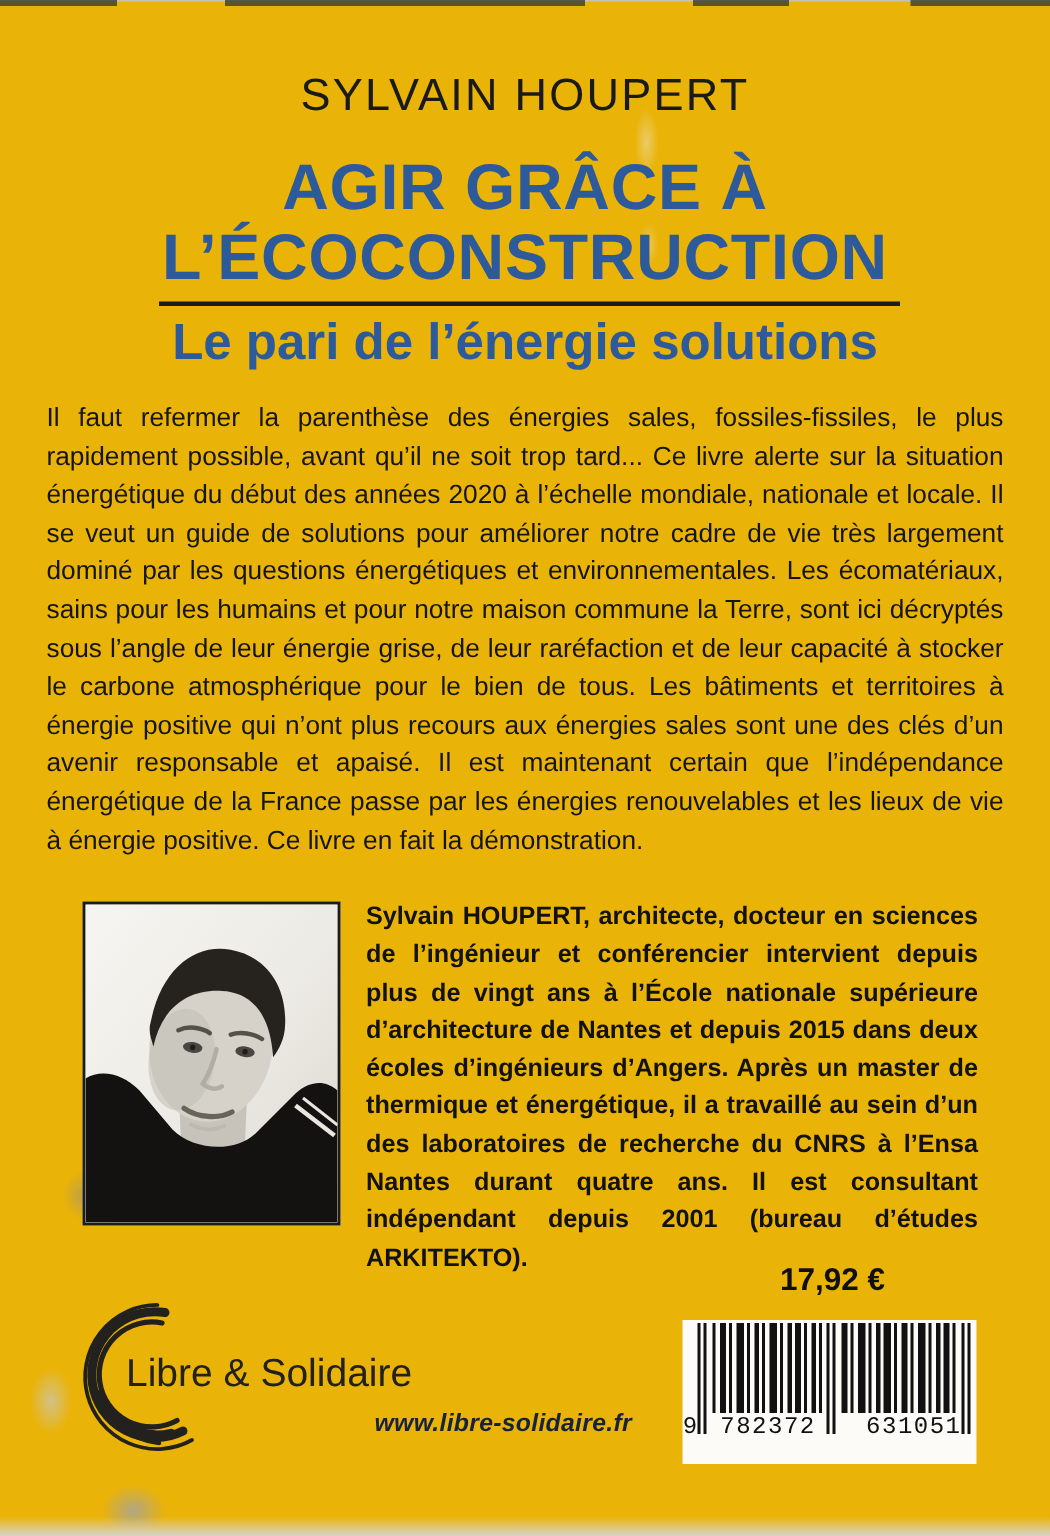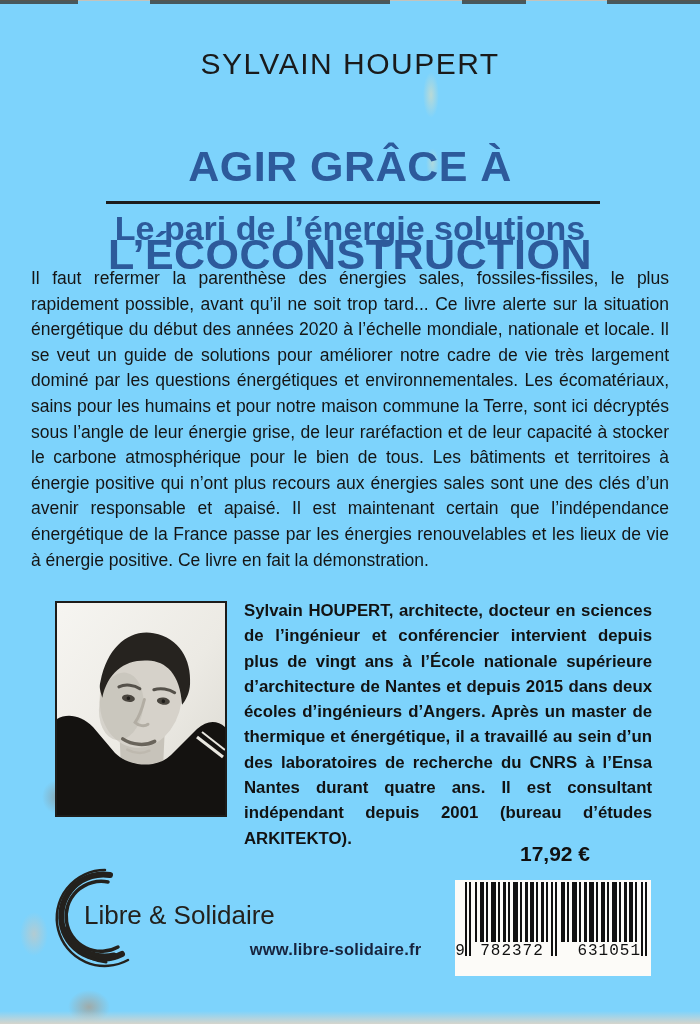--- a/index.html
+++ b/index.html
@@ -1,18 +1,18 @@
 <!DOCTYPE html>
 <html lang="fr"><head>
 <meta charset="utf-8">
 <style>
   html,body{margin:0;padding:0;background:#888;}
   .page{
     position:relative;width:700px;height:1024px;margin:0 auto;
-    background:#7dd3fc;overflow:hidden;
+    background:#eab308;overflow:hidden;
     font-family:"Liberation Sans",sans-serif;color:#161616;
   }
   
   .edge-line{position:absolute;top:0;left:0;right:0;height:1px;background:#c4c3bb;}
   .edge-seg{position:absolute;top:0;height:4px;background:#3b3a33;opacity:.8;}
   .seg1{left:0;width:78px;}
   .seg2{left:150px;width:240px;}
   .seg3{left:462px;width:64px;}
   .seg4{left:607px;width:93px;}
   .stain{position:absolute;border-radius:50%;}
@@ -25,21 +25,21 @@
 
   
   .author{
     position:absolute;top:47px;left:0;right:0;text-align:center;
     font-size:30px;letter-spacing:1.5px;color:#1a1a1a;font-weight:400;
   }
   .title{
     position:absolute;top:102px;left:0;right:0;text-align:center;
     color:#2d5a9b;font-weight:bold;font-size:43px;line-height:47px;letter-spacing:.5px;
   }
-  .title span{display:block;margin-top:41px;}
+  .title span{display:block;}
   .divider{position:absolute;top:201px;left:106px;width:494px;height:3px;background:#1c1c1c;}
   .subtitle{
     position:absolute;top:209px;left:0;right:0;text-align:center;
     color:#2d5a9b;font-weight:bold;font-size:34px;
   }
 
   
   .blurb{
     position:absolute;top:266px;left:31px;width:638px;
     font-size:17.5px;line-height:25.6px;text-align:justify;color:#151515;
@@ -58,21 +58,21 @@
 
   
   .price{
     position:absolute;left:460px;top:842px;width:190px;text-align:center;
     font-size:21px;font-weight:bold;color:#101010;
   }
   .logo{position:absolute;left:48px;top:862px;width:240px;height:112px;}
   .logo svg{display:block;width:100%;height:100%;}
   .website{
     position:absolute;left:243px;top:940px;width:185px;text-align:center;
-    font-size:16.5px;font-weight:bold;color:#17233d;letter-spacing:.2px;
+    font-size:16.5px;font-weight:bold;color:#17233d;letter-spacing:.2px;font-style:italic;
   }
   .barcode{
     position:absolute;left:455px;top:880px;width:196px;height:96px;background:#fcfbf8;
   }
   .barcode svg{position:absolute;left:0;top:2px;}
   .bc-digits span{
     position:absolute;top:62px;font-family:"Liberation Mono",monospace;
     font-size:16px;color:#111;
   }
   .bc-p{left:-2px;width:14px;text-align:center;}

